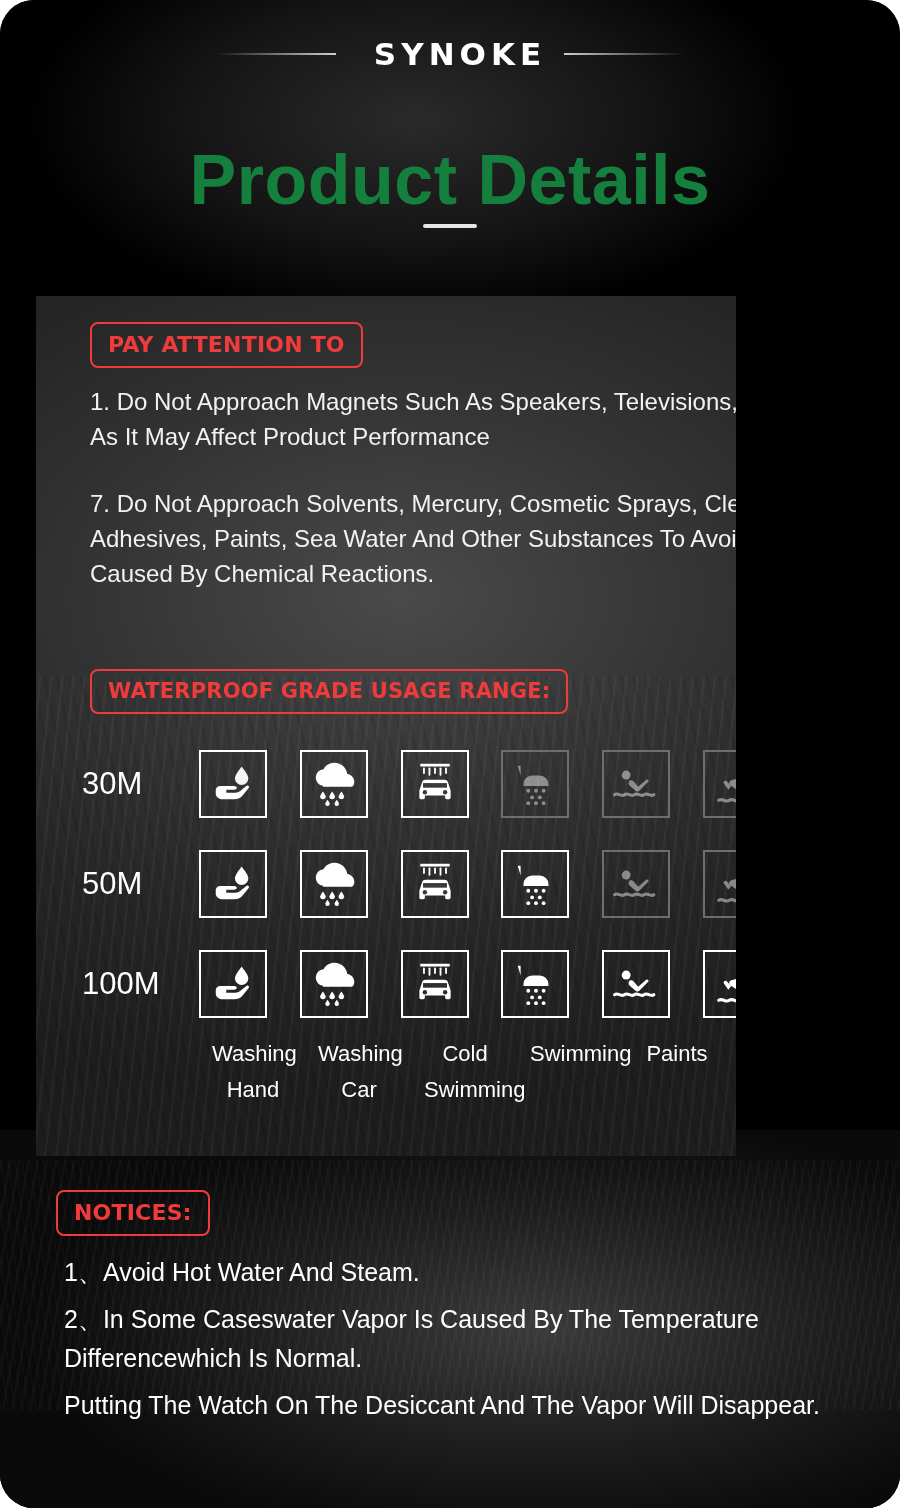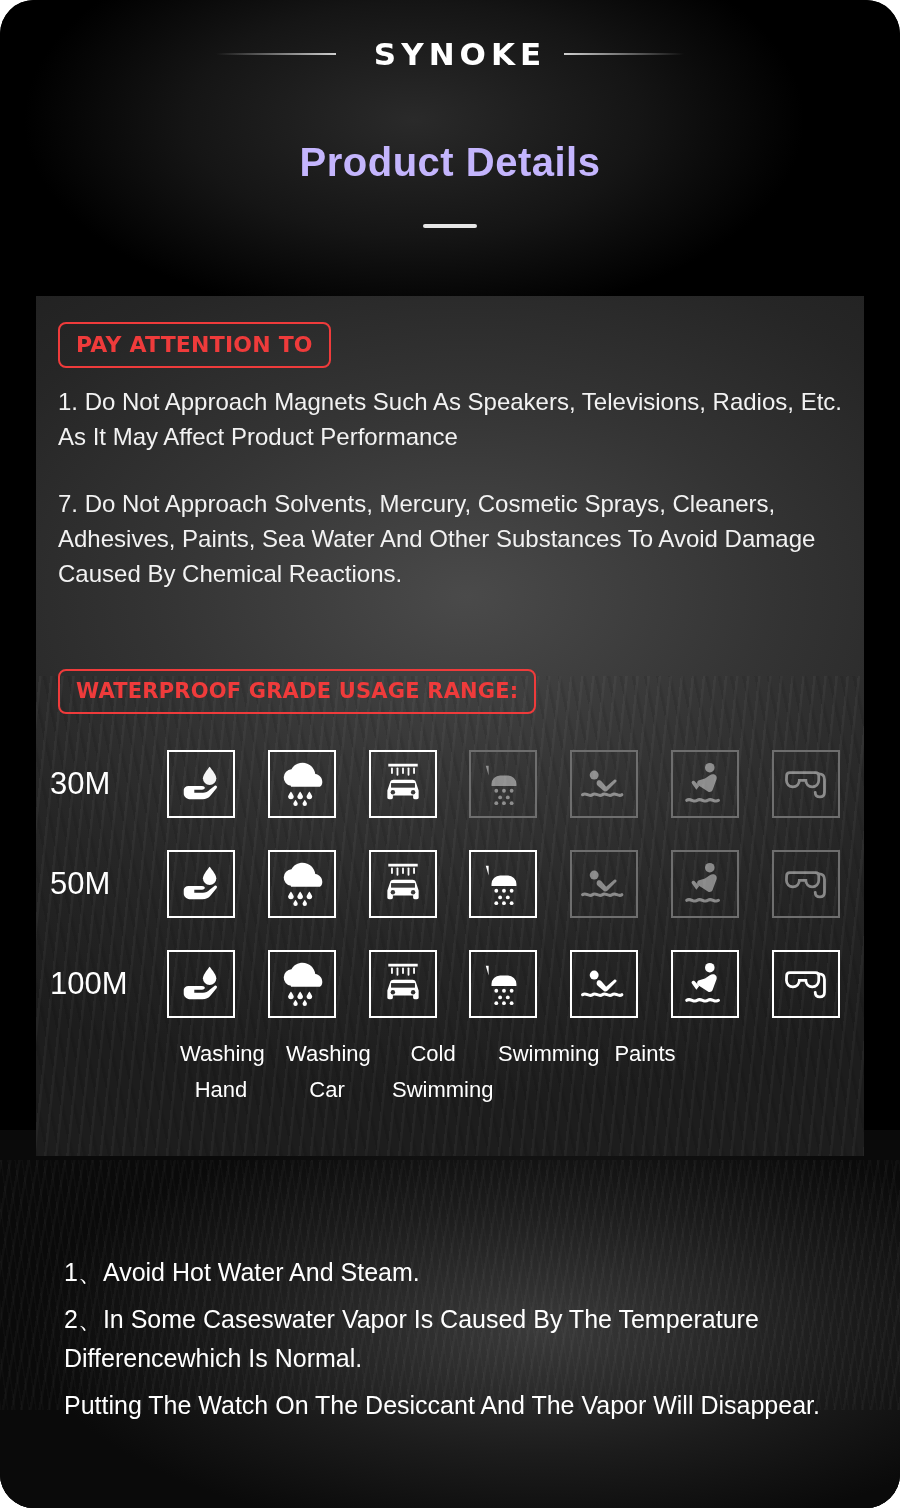--- a/index.html
+++ b/index.html
@@ -72,46 +72,47 @@
     font-family: "DejaVu Sans", sans-serif;
     margin-left: 20px;
   }
 
   .title {
     position: absolute;
     top: 140px;
     left: 0;
     width: 900px;
     text-align: center;
-    color: #c4b5fd;
-    font-size: 40px;
+    color: #15803d;
+    font-size: 70px;
     font-weight: 700;
     letter-spacing: 0.5px;
   }
   .title-underline {
     position: absolute;
     top: 224px;
     left: 50%;
     transform: translateX(-50%);
     width: 54px;
     height: 4px;
     border-radius: 3px;
     background: #e6e6e6;
   }
 
   
   .panel {
     position: absolute;
     left: 36px;
     top: 296px;
-    width: 828px;
+    width: 668px;
     height: 860px;
     background:
       radial-gradient(ellipse 760px 500px at 52% 300px, #4a4a4a 0%, #343434 40%, #262626 70%, #1d1d1d 100%);
     overflow: hidden;
+    padding-left: 32px;
   }
   .panel::after {
     content: "";
     position: absolute;
     left: -30px; top: 380px;
     width: 920px; height: 520px;
     background:
       repeating-linear-gradient(96deg, rgba(255,255,255,0.05) 0px, rgba(255,255,255,0.05) 2px, rgba(0,0,0,0) 3px, rgba(0,0,0,0) 11px),
       repeating-linear-gradient(78deg, rgba(0,0,0,0.10) 0px, rgba(0,0,0,0.10) 2px, rgba(0,0,0,0) 4px, rgba(0,0,0,0) 12px);
     opacity: .75;
@@ -571,20 +572,23 @@
         </div>
         <div class="cap">
           <span>Paints</span>
           <span></span>
         </div>
       </div>
 
     </div>
   </div>
 
+  <div class="notices-box">
+    <span class="redbox">NOTICES:</span>
+  </div>
 
   <div class="notices-text">
     <p>1、Avoid Hot Water And Steam.</p>
     <p>2、In Some Caseswater Vapor Is Caused By The Temperature Differencewhich Is Normal.</p>
     <p>Putting The Watch On The Desiccant And The Vapor Will Disappear.</p>
   </div>
 
 </div>
 
 </body></html>

